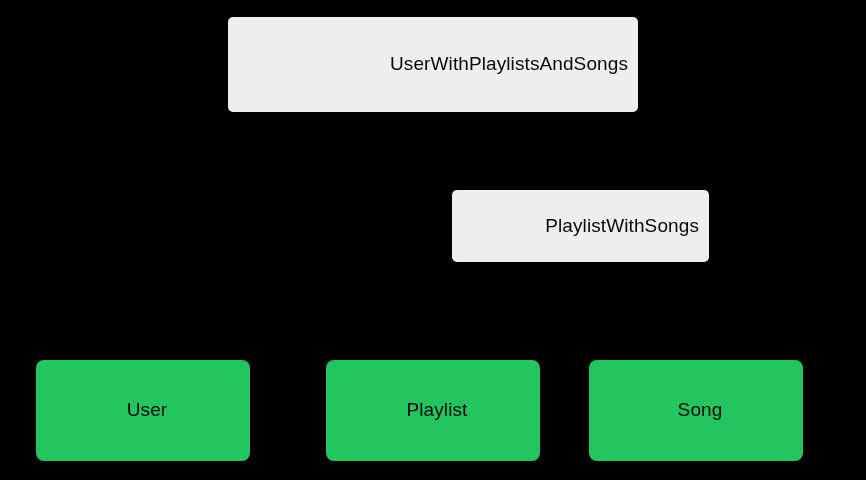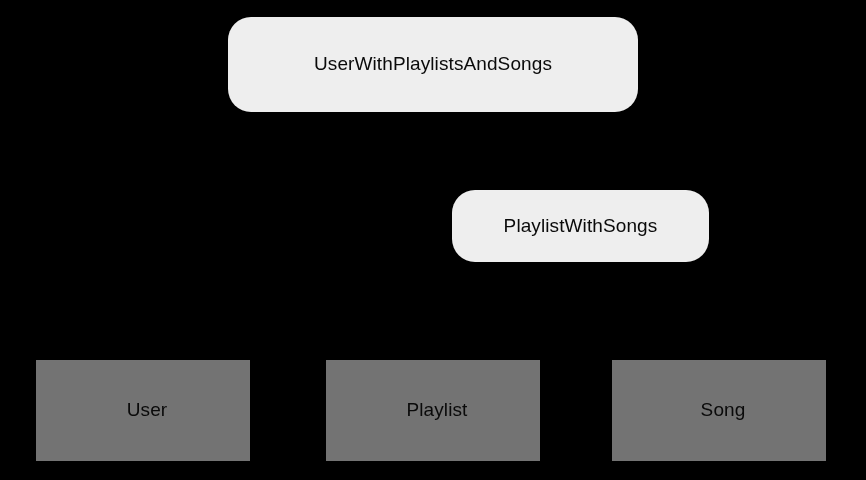--- a/index.html
+++ b/index.html
@@ -26,25 +26,26 @@
     justify-content: center;
     text-align: center;
     color: #0a0a0a;
     font-size: 19px;
     line-height: 1.2;
     letter-spacing: 0.1px;
     -webkit-font-smoothing: antialiased;
   }
   .node.wrapper {
     background: #eeeeee;
-    border-radius: 23px;
+    border-radius: 5px;
+    justify-content: flex-end;
   }
   .node.entity {
-    background: #737373;
-    border-radius: 0;
+    background: #22c55e;
+    border-radius: 8px;
     padding-left: 8px;
   }
   .node-label {
     display: block;
     padding: 0 10px;
     white-space: nowrap;
   }
   .edge-layer {
     position: absolute;
     left: 0;
@@ -77,17 +78,17 @@
   </div>
 
   <div class="node entity" style="left:36px; top:360px; width:214px; height:101px;">
     <span class="node-label">User</span>
   </div>
 
   <div class="node entity" style="left:326px; top:360px; width:214px; height:101px;text-align:right;">
     <span class="node-label">Playlist</span>
   </div>
 
-  <div class="node entity" style="left:612px; top:360px; width:214px; height:101px;">
+  <div class="node entity" style="left:589px; top:360px; width:214px; height:101px;">
     <span class="node-label">Song</span>
   </div>
 
 </div>
 
 </body></html>

